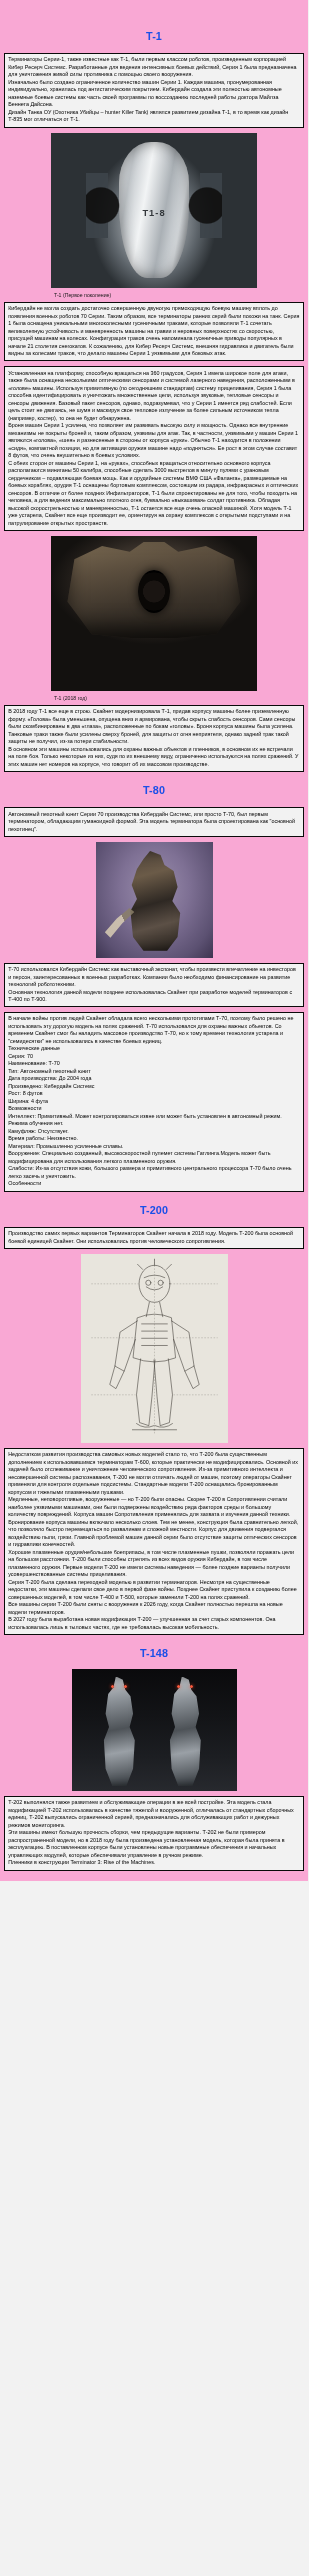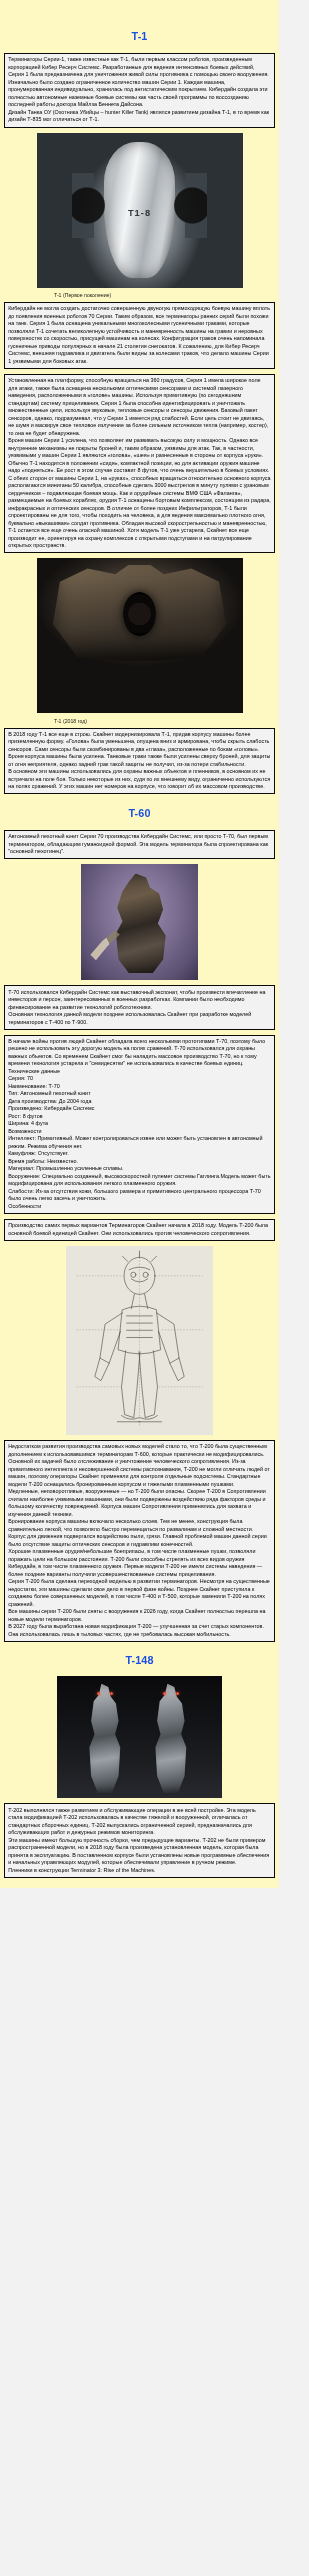--- a/index.html
+++ b/index.html
@@ -8,23 +8,23 @@
     padding: 0;
     background: #f2f2f2;
   }
   body {
     width: 309px;
     font-family: "Liberation Sans", "DejaVu Sans", sans-serif;
     color: #000;
     -webkit-font-smoothing: none;
   }
   .page {
-    width: 279px;
+    width: 308px;
     position: relative;
-    background: #fef9c3;
+    background: #f9a8d4;
     padding-bottom: 5.2px;
   }
   .spacer-top { height: 23px; }
 
   h2.section-title {
     text-align: center;
     color: #1a4fe8;
     font-size: 10.8px;
     font-weight: bold;
     margin: 0;
@@ -220,21 +220,21 @@
       <span class="ph ph-t1b"></span>
     </span>
     <span class="caption">T-1 (2018 год)</span>
   </div>
 
   <div class="textbox">
     <p class="para">В 2018 году Т-1 все еще в строю. Скайнет модернизировала Т-1, придав корпусу машины более приземленную форму. «Голова» была уменьшена, опущена вниз и армирована, чтобы скрыть слабость сенсоров. Сами сенсоры были скомбинированы в два «глаза», расположенные по бокам «головы». Броня корпуса машины была усилена. Танковые траки также были усилены сверху броней, для защиты от огня неприятеля, однако задний трак такой защиты не получил, из-за потери стабильности.</p>
     <p class="para">В основном эти машины использовались для охраны важных объектов и пленников, в основном их не встречали на поле боя. Только некоторые из них, судя по их внешнему виду, ограниченно используются на полях сражений. У этих машин нет номеров на корпусе, что говорит об их массовом производстве.</p>
   </div>
 
-  <h2 class="section-title">T-60</h2>
+  <h2 class="section-title">T-80</h2>
 
   <div class="textbox">
     <p class="para">Автономный пехотный юнит Серии 70 производства Кибердайн Системс, или просто Т-70, был первым терминатором, обладающим гуманоидной формой. Эта модель терминатора была спроектирована как "основной пехотинец".</p>
   </div>
 
   <div class="figure">
     <span class="imgwrap">
       <span class="ph ph-t70"></span>
     </span>
   </div>
@@ -257,20 +257,21 @@
     <p>Возможности</p>
     <p class="para">Интеллект: Примитивный. Может контролироваться извне или может быть установлен в автономный режим. Режима обучения нет.</p>
     <p>Камуфляж: Отсутствует.</p>
     <p>Время работы: Неизвестно.</p>
     <p>Материал: Промышленно усиленные сплавы.</p>
     <p class="para">Вооружение: Специально созданный, высокоскоростной пулемет системы Гатлинга.Модель может быть модифицирована для использования легкого плазменного оружия.</p>
     <p class="para">Слабости: Из-за отсутствия кожи, большого размера и примитивного центрального процессора Т-70 было очень легко засечь и уничтожить.</p>
     <p>Особенности</p>
   </div>
 
+  <h2 class="section-title">T-200</h2>
 
   <div class="textbox">
     <p class="para">Производство самих первых вариантов Терминаторов Скайнет начала в 2018 году. Модель Т-200 была основной боевой единицей Скайнет. Они использовались против человеческого сопротивления.</p>
   </div>
 
   <div class="figure">
     <span class="imgwrap">
       <span class="ph ph-t200">
         <svg class="sk" viewBox="0 0 286 366" xmlns="http://www.w3.org/2000/svg" aria-hidden="true">
           <rect x="0" y="0" width="286" height="366" fill="#e8e5dd"></rect>

